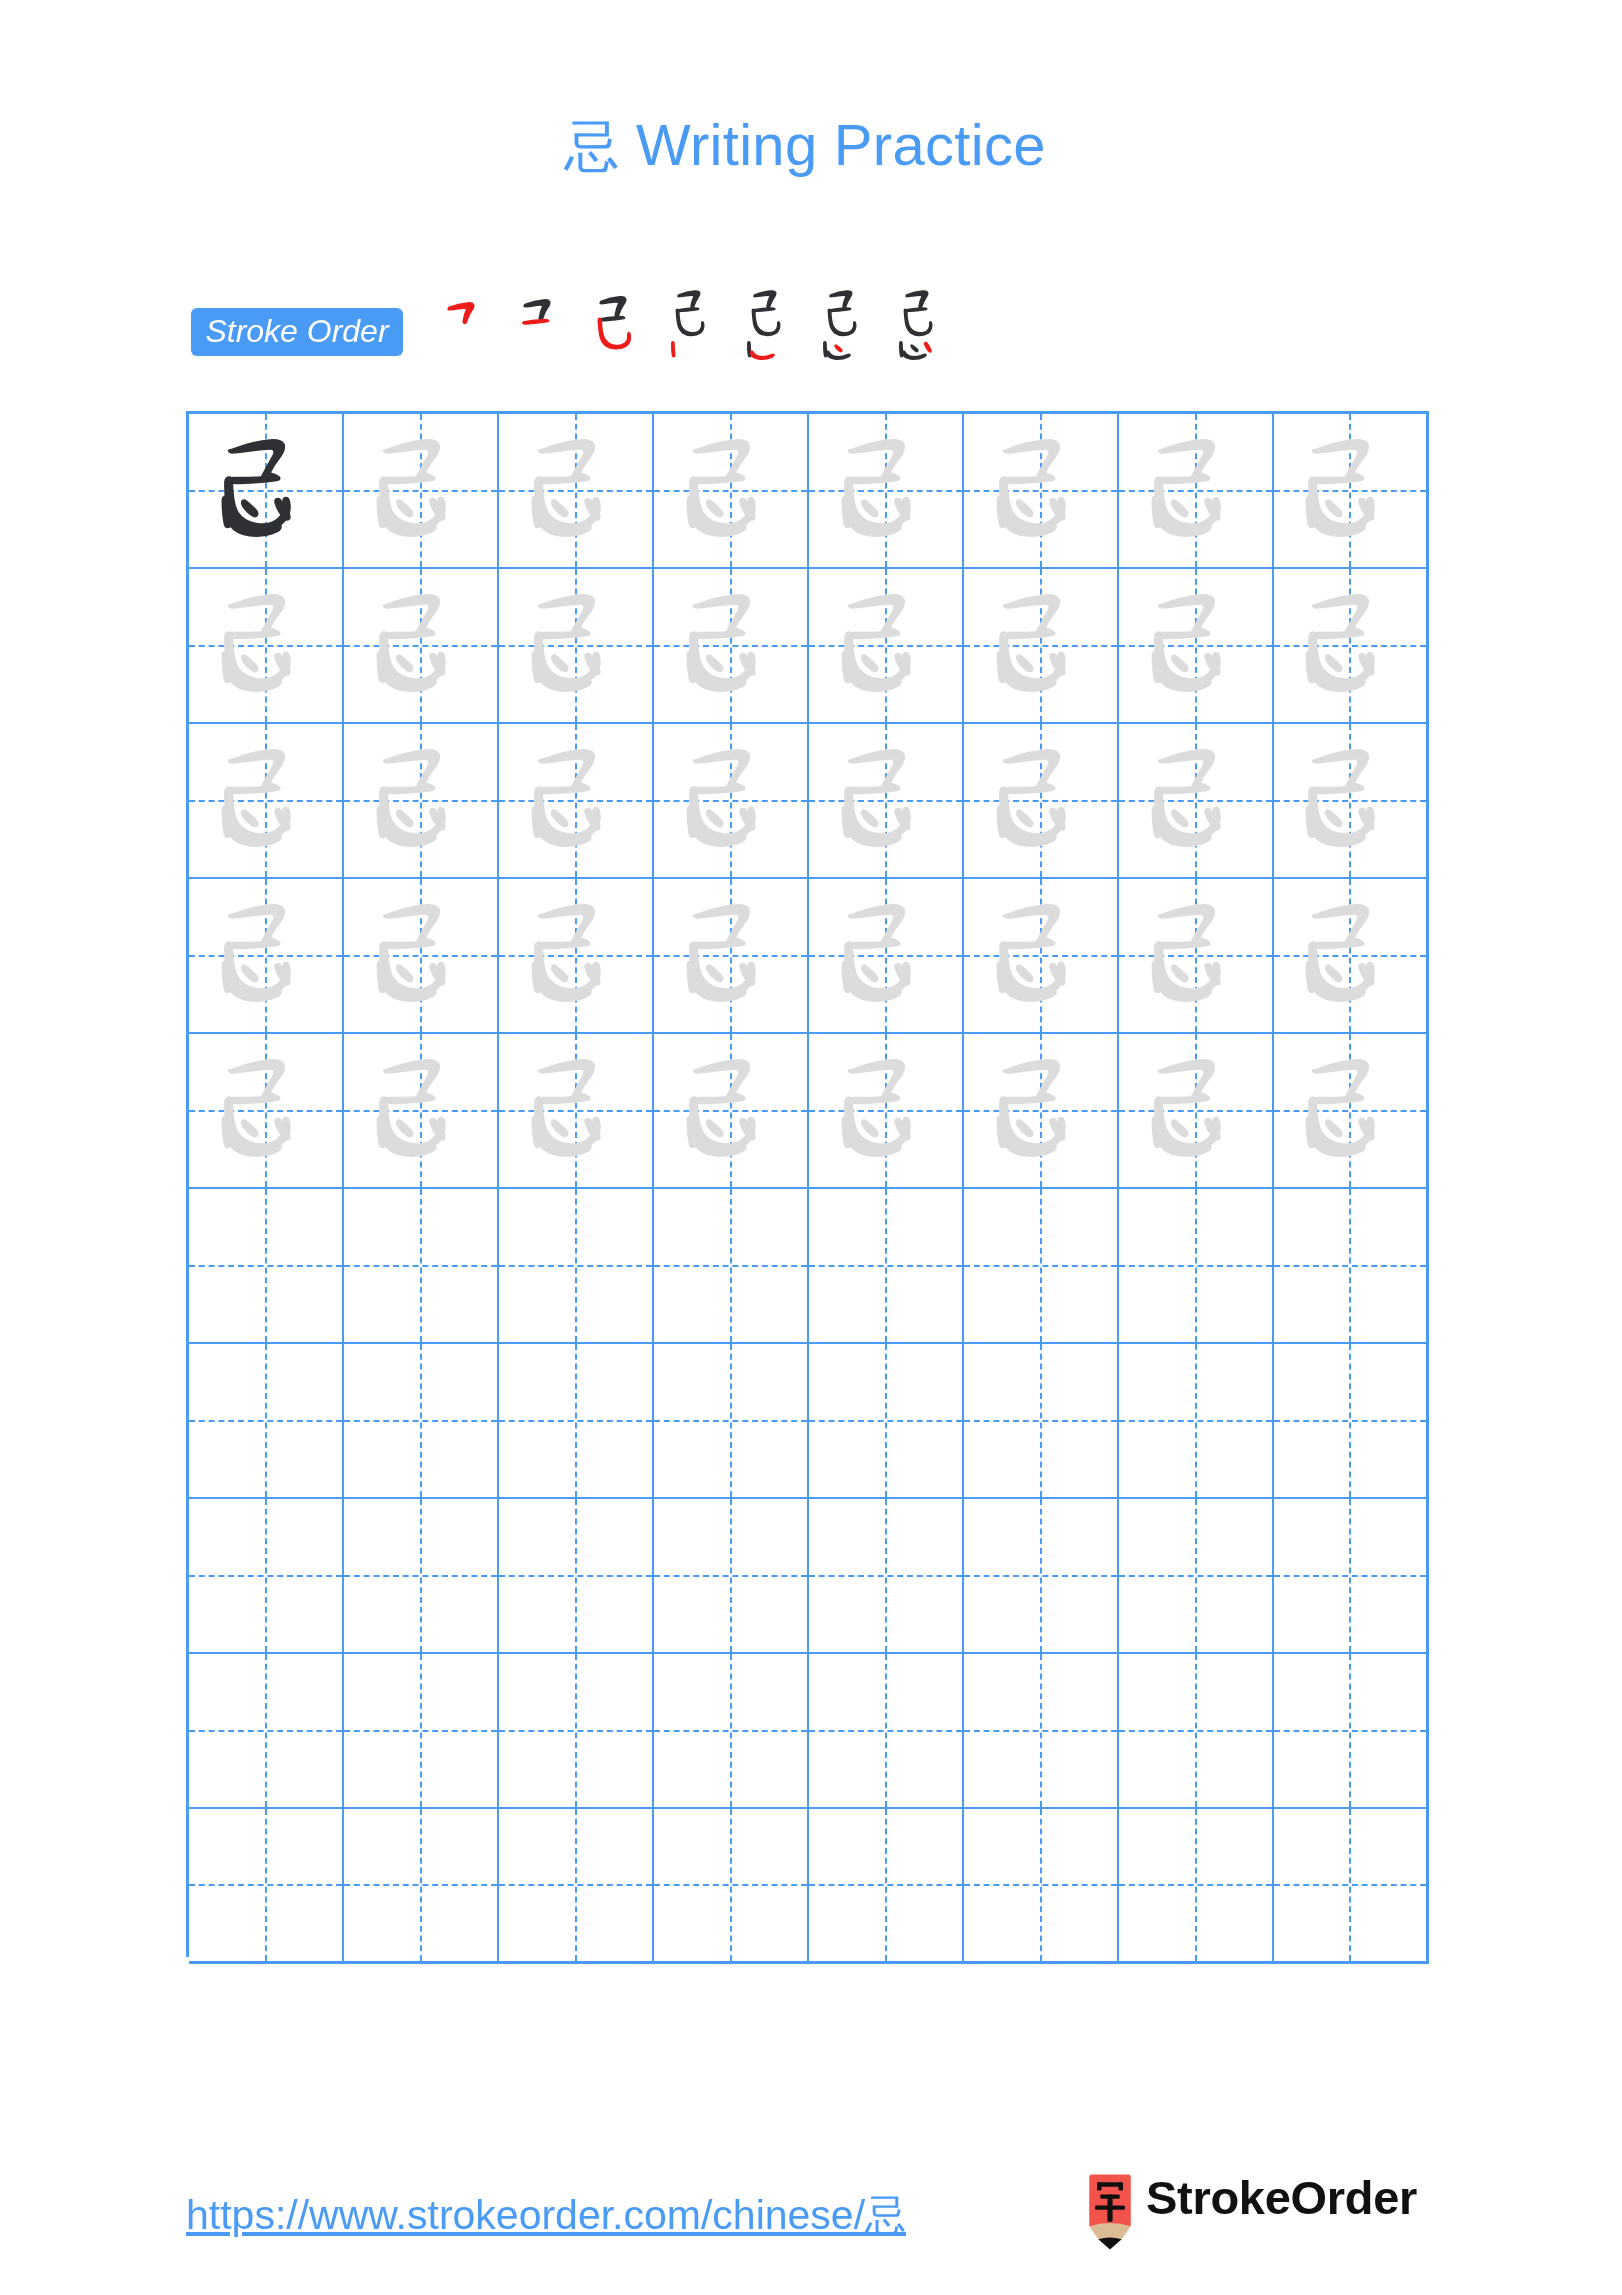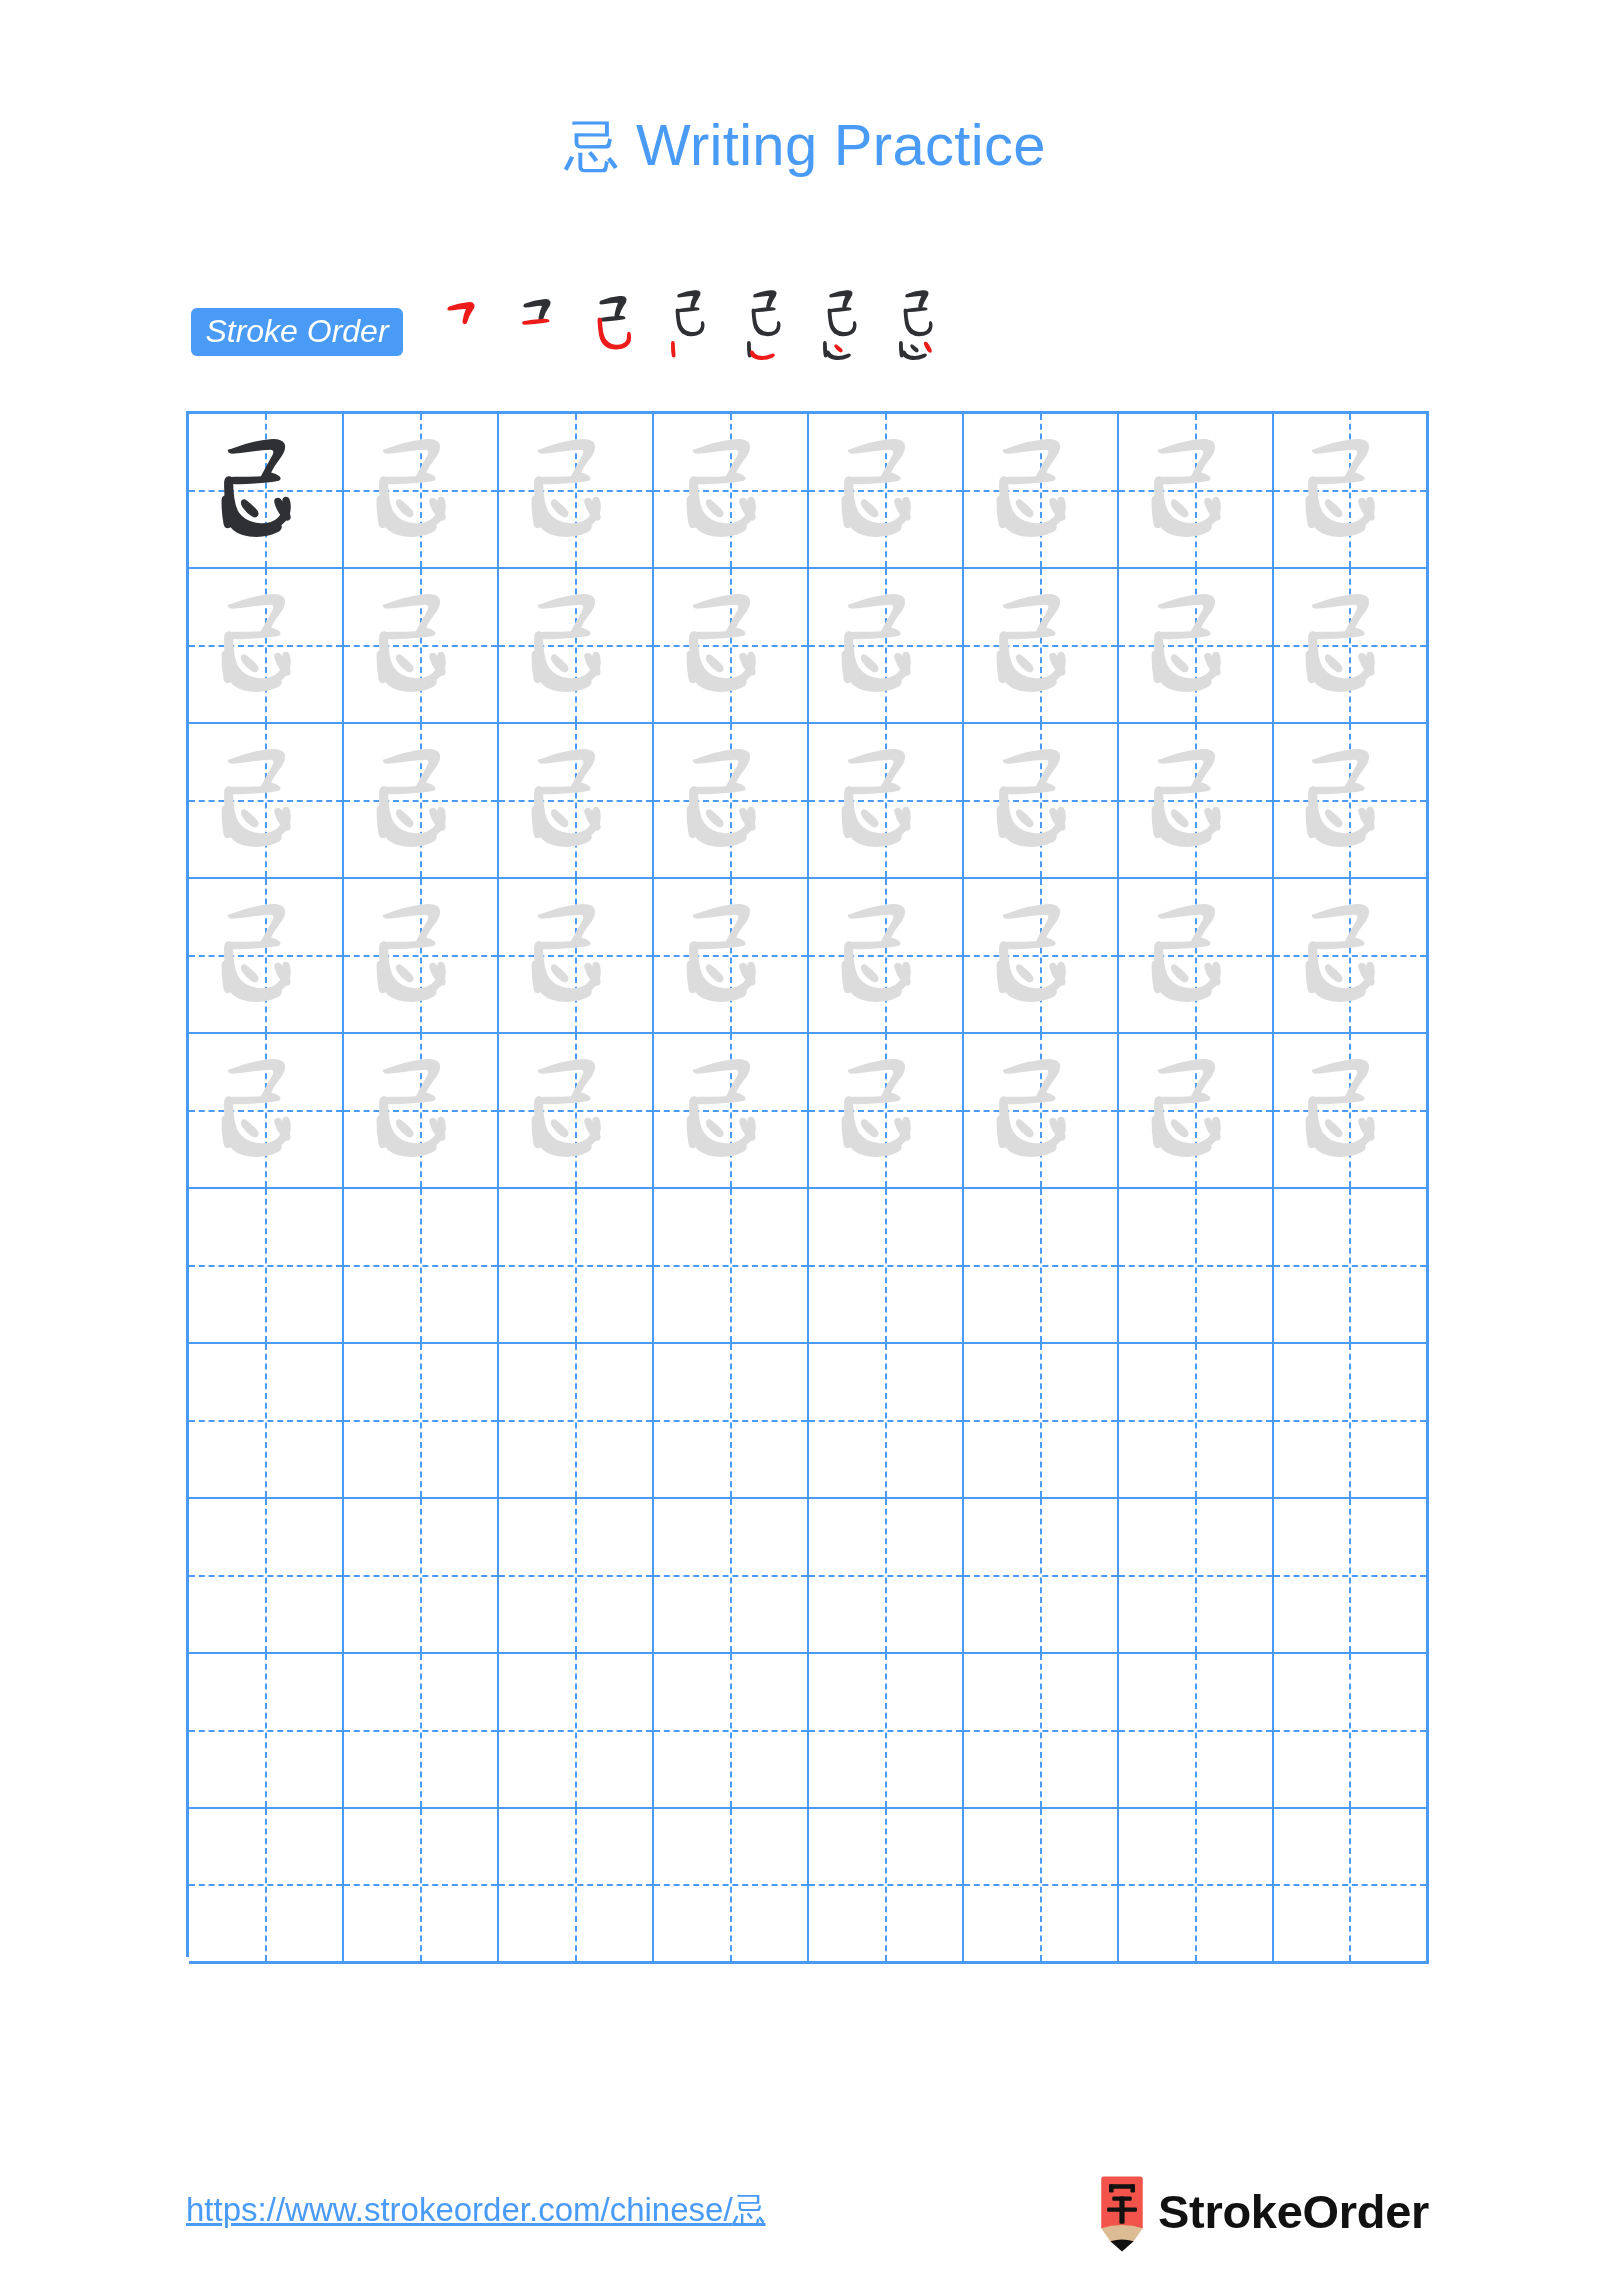--- a/index.html
+++ b/index.html
@@ -134,32 +134,32 @@
     position: absolute;
     left: 186px;
     top: 2174px;
     width: 1243px;
     height: 79px;
   }
   .footer-url {
     position: absolute;
     left: 0;
     top: 14.4px;
-    font-size: 33px;
+    font-size: 41px;
     color: #4a9bf5;
     white-space: nowrap;
   }
   .footer-url .han { font-family: "DejaVu Sans", sans-serif; }
 
   .footer-logo {
     position: absolute;
-    right: 0;
+    right: 12px;
     top: 0;
     display: flex;
-    align-items: center;
+    align-items: flex-start;
     height: 79px;
   }
   .logo-pencil {
     width: 48px;
     height: 76px;
     margin-right: 11.8px;
     flex: 0 0 auto;
   }
   .logo-pencil svg { display: block; width: 48px; height: 76px; }
   .logo-text {

